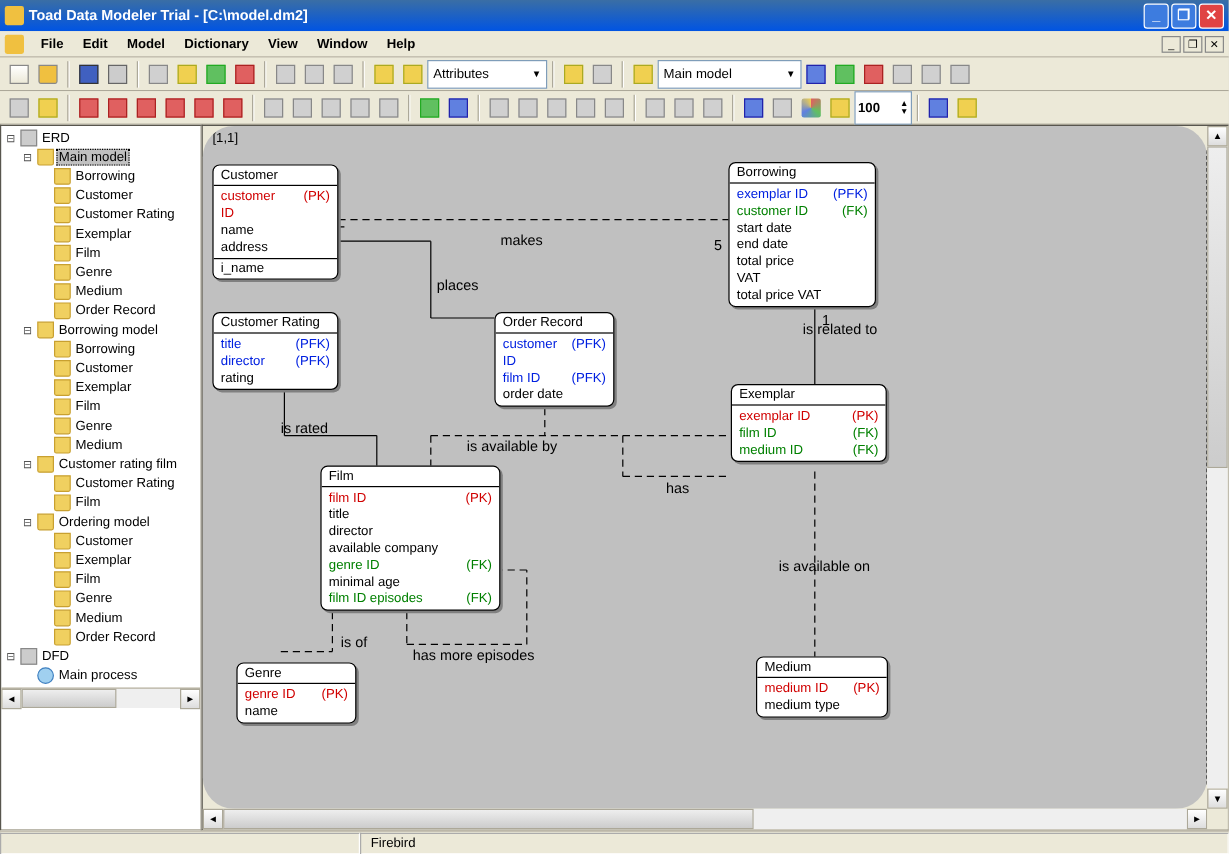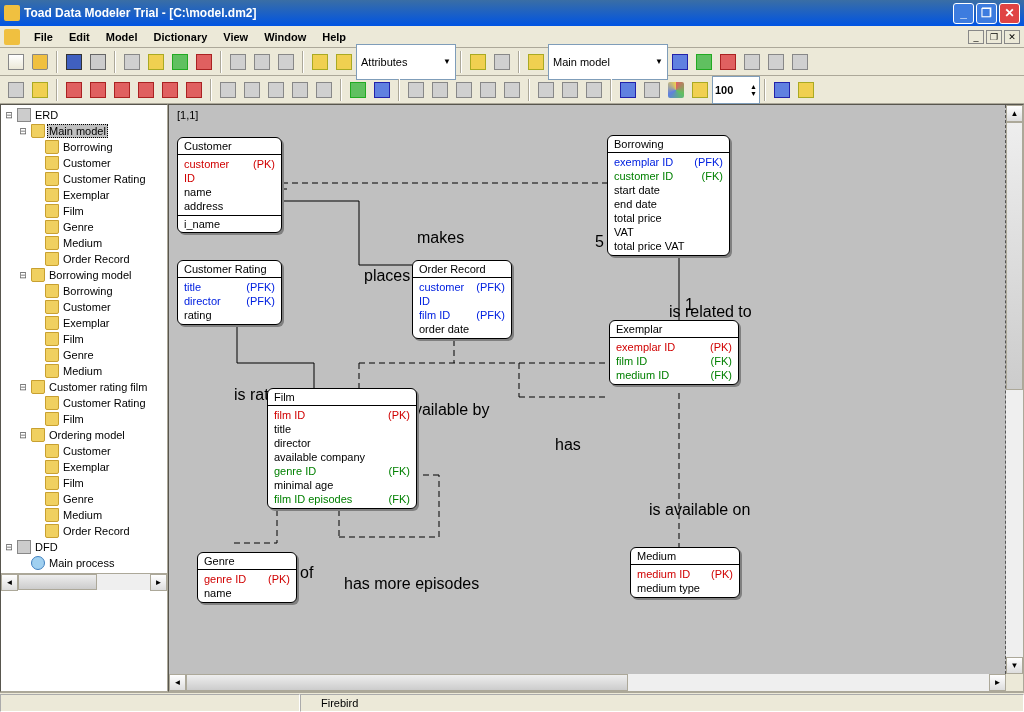--- a/index.html
+++ b/index.html
@@ -17,21 +17,21 @@
 .menubar { height: 22px; background: #ece9d8; display: flex; align-items: center; padding: 0 4px; border-bottom: 1px solid #aca899; }
 .menubar .app-icon2 { width: 16px; height: 16px; background: #f0c040; margin-right: 6px; border-radius: 2px; }
 .menuitem { padding: 2px 8px; cursor: pointer; font-weight: bold; }
 .mdi-btns { margin-left: auto; display: flex; gap: 2px; }
 .mdi-btn { width: 16px; height: 14px; border: 1px solid #888; background: #ece9d8; font-size: 9px; display: flex; align-items: center; justify-content: center; }
 
 
 .toolbar-row { height: 28px; background: #ece9d8; border-bottom: 1px solid #aca899; display: flex; align-items: center; padding: 2px 4px; }
 .tb-btn { width: 22px; height: 22px; border: 1px solid transparent; display: inline-flex; align-items: center; justify-content: center; margin: 0 1px; cursor: pointer; }
 .tb-sep { width: 2px; height: 22px; border-left: 1px solid #aca899; border-right: 1px solid #fff; margin: 0 4px; }
-.tb-combo { height: 36px; border: 1px solid #7f9db9; background: white; padding: 0 4px; font-size: 11px; min-width: 100px; display: inline-flex; align-items: center; }
+.tb-combo { height: 24px; border: 1px solid #7f9db9; background: white; padding: 0 4px; font-size: 11px; min-width: 100px; display: inline-flex; align-items: center; }
 .tb-combo .arrow { margin-left: auto; font-size: 8px; }
 .tb-spin { height: 28px; border: 1px solid #7f9db9; background: white; width: 48px; display: inline-flex; align-items: center; padding: 0 2px; font-size: 11px; font-weight: bold; }
 .ic { width: 16px; height: 16px; display: inline-block; }
 .ic-new { background: linear-gradient(white, #ece9d8); border: 1px solid #888; }
 .ic-open { background: #f0c040; border: 1px solid #888; border-radius: 0 0 2px 2px; }
 .ic-save { background: #4060c0; border: 1px solid #333; }
 .ic-print { background: #ccc; border: 1px solid #666; }
 .ic-generic { background: #d0d0d0; border: 1px solid #888; }
 .ic-green { background: #60c060; border: 1px solid #2a2; }
 .ic-red { background: #e06060; border: 1px solid #a22; }
@@ -54,48 +54,48 @@
 .tree-label { padding: 0 2px; }
 .tree-label.selected { background: #c0c0c0; border: 1px dotted #000; padding: 0 1px; }
 .indent { display: inline-block; }
 .tree-hscroll { position: sticky; bottom: 0; left: 0; right: 0; height: 17px; background: #ece9d8; border-top: 1px solid #aca899; display: flex; }
 .sb-btn { width: 17px; height: 17px; background: linear-gradient(#fff,#ddd); border: 1px solid #aca899; display: flex; align-items: center; justify-content: center; font-size: 8px; }
 .sb-track { flex: 1; background: #efefef; position: relative; }
 .sb-thumb { position: absolute; height: 100%; background: linear-gradient(#eee,#ccc); border: 1px solid #aca899; }
 
 
 .canvas-wrap { flex: 1; position: relative; border: 1px inset #aca899; }
-.canvas { position: absolute; inset: 0 17px 17px 0; background: #c0c0c0; overflow: hidden; }
+.canvas { position: absolute; inset: 0 17px 17px 0; background: #c0c0c0; overflow: hidden; border-radius: 26px; }
 .page-ruler { position: absolute; top: 0; bottom: 0; border-left: 1px dashed #555; }
 .page-label { position: absolute; font-size: 11px; color: #000; }
 .canvas-vscroll { position: absolute; top: 0; right: 0; bottom: 17px; width: 17px; background: #ece9d8; display: flex; flex-direction: column; }
 .canvas-hscroll { position: absolute; left: 0; right: 17px; bottom: 0; height: 17px; background: #ece9d8; display: flex; }
 .corner { position: absolute; right: 0; bottom: 0; width: 17px; height: 17px; background: #ece9d8; }
 
 
 .entity { position: absolute; background: #fff; border: 1px solid #000; box-shadow: 2px 2px 0 #808080; border-radius: 6px; overflow: hidden; }
 .entity-title { border-bottom: 1px solid #000; padding: 2px 6px; font-size: 11px; }
 .entity-body { padding: 2px 6px; font-size: 11px; line-height: 14px; }
 .entity-sect { border-top: 1px solid #000; padding: 2px 6px; font-size: 11px; }
 .attr { display: flex; }
 .attr .nm { flex: 1; }
 .attr .ky { text-align: right; min-width: 32px; }
 .pk { color: #d00000; }
 .fk { color: #008000; }
 .pfk { color: #0020e0; }
 
 
-.rel-label { position: absolute; font-size: 16px; background: transparent; margin-top: 36px; }
+.rel-label { position: absolute; font-size: 12px; background: transparent; }
 svg.rels { position: absolute; inset: 0; width: 100%; height: 100%; pointer-events: none; }
 svg.rels line { stroke: #000; stroke-width: 1; }
 svg.rels line.dashed { stroke-dasharray: 6 4; }
 
 
 .statusbar { height: 20px; background: #ece9d8; border-top: 1px solid #aca899; display: flex; align-items: center; font-size: 11px; }
-.status-cell { border: 1px inset #fff; padding: 1px 20px; height: 18px; display: flex; align-items: center; }
+.status-cell { border: 1px inset #fff; padding: 1px 8px; height: 18px; display: flex; align-items: center; }
 .status-cell:first-child { width: 300px; }
 </style>
 </head>
 <body>
 
 <div class="titlebar">
   <div class="app-icon"></div>
   <div class="title-text">Toad Data Modeler Trial - [C:\model.dm2]</div>
   <div class="winbtns">
     <div class="winbtn">_</div>

